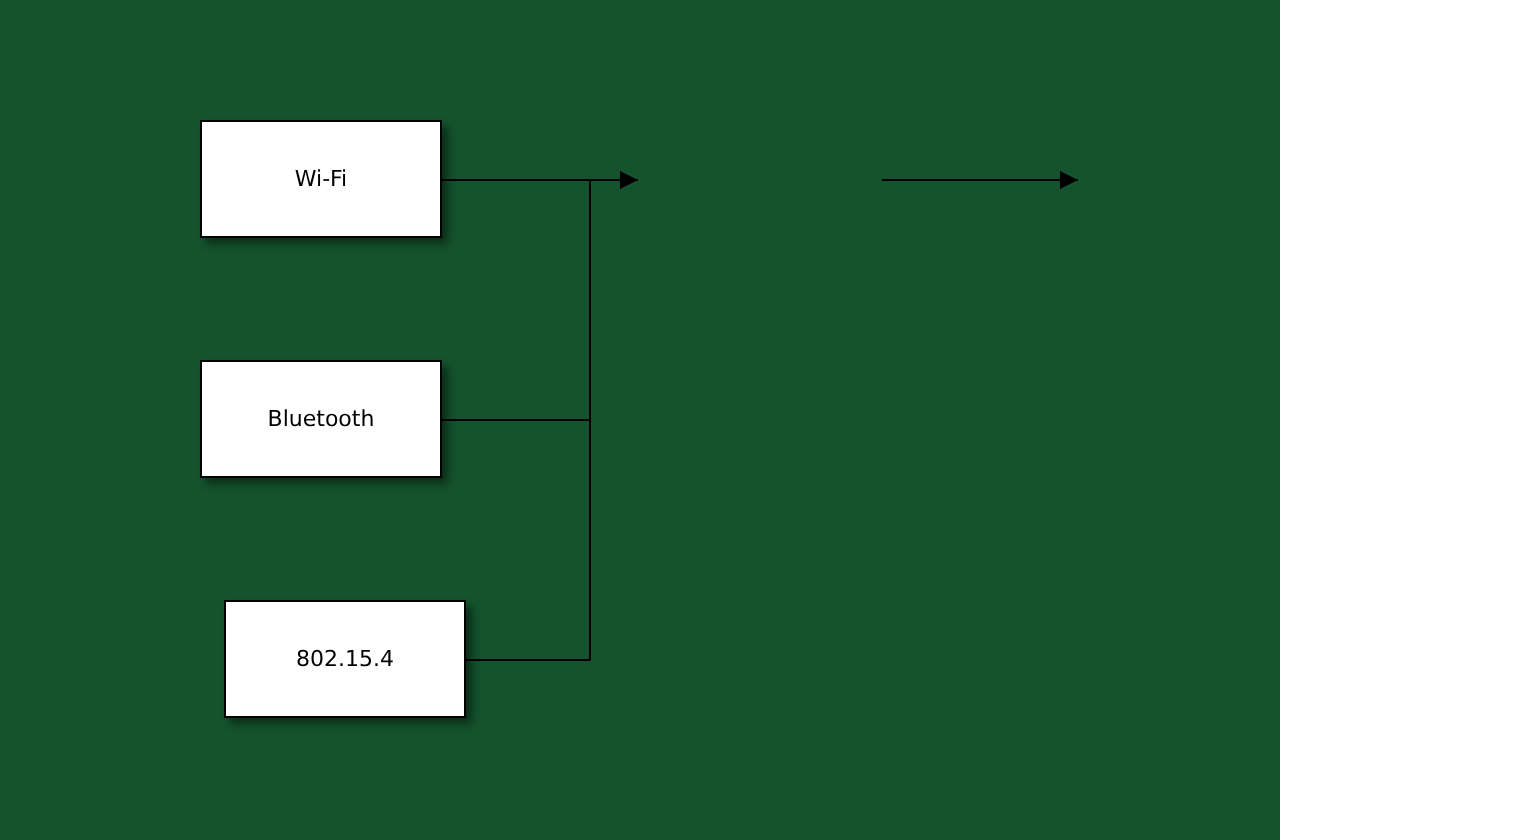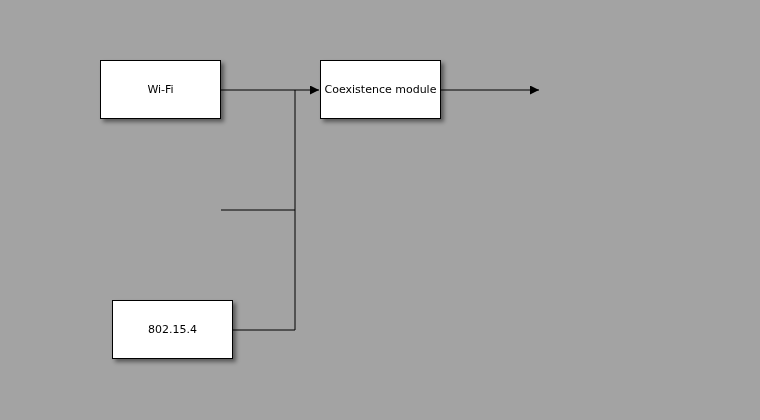--- a/index.html
+++ b/index.html
@@ -2,23 +2,23 @@
 <html><head>
 <meta charset="utf-8">
 <style>
   html, body {
     margin: 0;
     padding: 0;
     background: #ffffff;
   }
   .canvas {
     position: relative;
-    width: 760px;
+    width: 640px;
     height: 420px;
-    background: #a3a3a3;
+    background: #14532d;
     font-family: "DejaVu Sans", "Liberation Sans", sans-serif;
     overflow: hidden;
   }
   .connectors {
     position: absolute;
     left: 0;
     top: 0;
     width: 760px;
     height: 420px;
   }
@@ -63,23 +63,23 @@
 
     <line x1="221" y1="330" x2="295" y2="330" stroke="#000000" stroke-width="1"></line>
 
     <line x1="441" y1="90" x2="539" y2="90" stroke="#000000" stroke-width="1" marker-end="url(#arrowhead)"></line>
   </svg>
 
   <div class="node node-wifi">
     <span>Wi-Fi</span>
   </div>
 
+  <div class="node node-bluetooth">
+    <span>Bluetooth</span>
+  </div>
 
   <div class="node node-zigbee">
     <span>802.15.4</span>
   </div>
 
-  <div class="node node-coexistence">
-    <span>Coexistence module</span>
-  </div>
 
 
 </div>
 
 </body></html>

